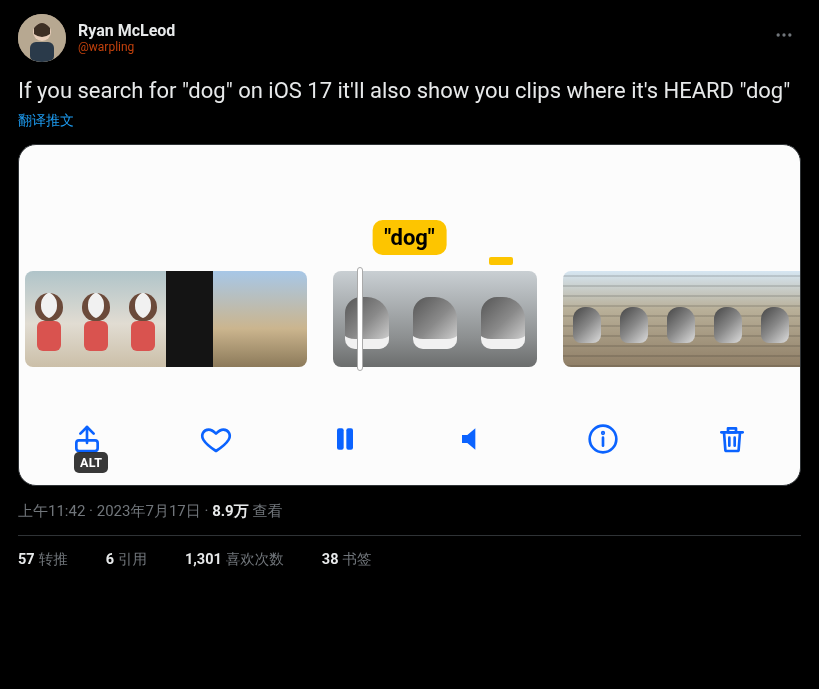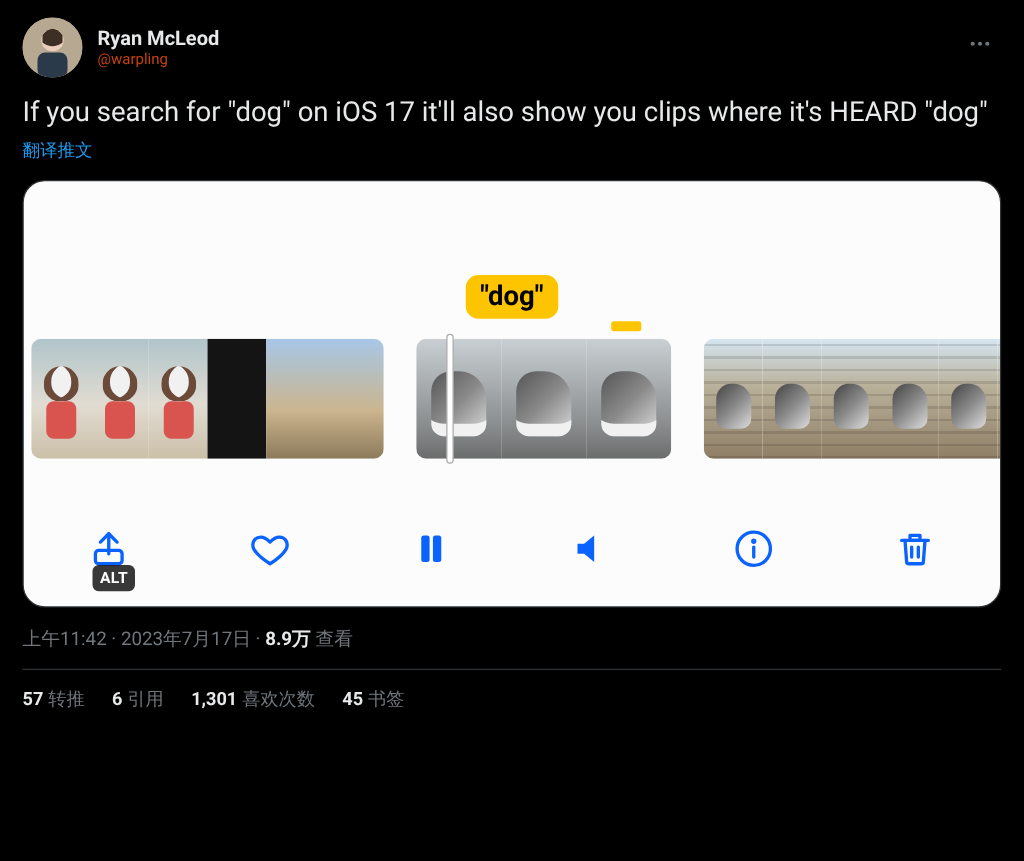--- a/index.html
+++ b/index.html
@@ -180,21 +180,21 @@
     color: #71767b;
   }
   .meta-row .views-count { color: #e7e9ea; font-weight: 700; }
   .divider {
     height: 1px;
     background: #2f3336;
     margin-top: 14px;
   }
   .engagement {
     display: flex;
-    gap: 22px;
+    gap: 38px;
     padding: 14px 0 0 0;
     font-size: 14.5px;
     color: #71767b;
   }
   .engagement .count { color: #e7e9ea; font-weight: 700; margin-right: 4px; }
   .engagement .item { cursor: pointer; }
 </style>
 </head>
 <body>
 
@@ -304,16 +304,16 @@
   <div class="meta-row">
     <span>上午11:42</span><span> · </span><span>2023年7月17日</span><span> · </span><span class="views-count">8.9万</span> <span>查看</span>
   </div>
 
   <div class="divider"></div>
 
   <div class="engagement">
     <span class="item"><span class="count">57</span><span>转推</span></span>
     <span class="item"><span class="count">6</span><span>引用</span></span>
     <span class="item"><span class="count">1,301</span><span>喜欢次数</span></span>
-    <span class="item"><span class="count">45</span><span>书签</span></span>
+    <span class="item"><span class="count">38</span><span>书签</span></span>
   </div>
 
 </div>
 
 </body></html>

